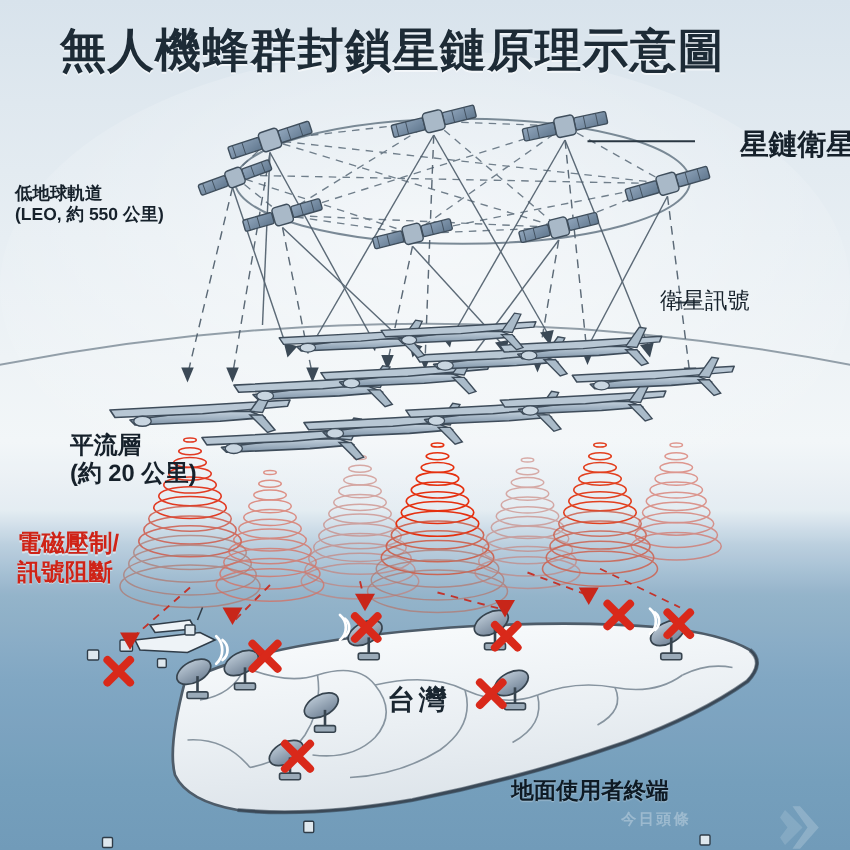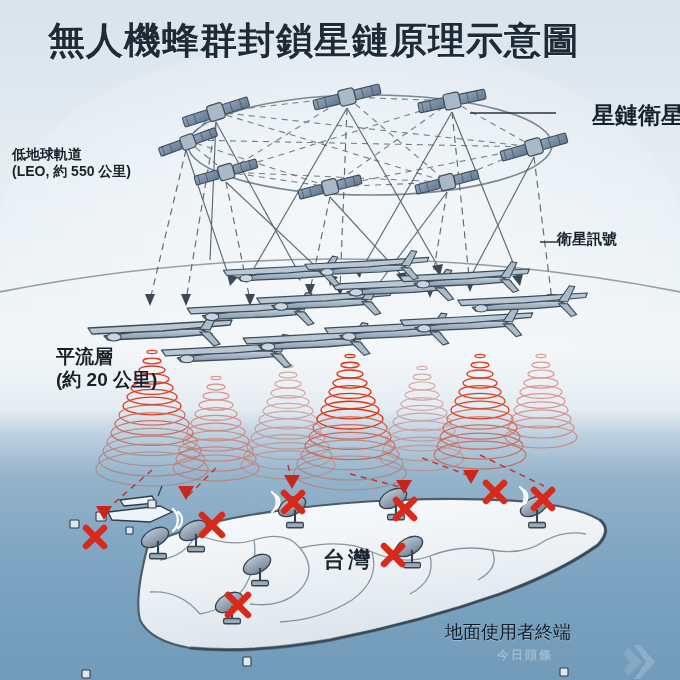--- a/index.html
+++ b/index.html
@@ -28,25 +28,25 @@
     left:0;top:18px;width:628px;text-align:center;
     font-size:37px;font-weight:bold;color:#1d2b36;
     letter-spacing:1px;
     text-shadow:0 1px 0 rgba(255,255,255,.55);
   }
   #lbl-leo{left:12px;top:146px;font-size:14px;font-weight:bold;color:#16212b;}
   #lbl-strat{left:12px;top:345px;font-size:19px;font-weight:bold;color:#16212b;margin-left:44px;}
   #lbl-jam{left:14px;top:424px;font-size:19px;font-weight:bold;color:#cf2317;
            text-shadow:0 1px 0 rgba(255,255,255,.5);}
   #lbl-sat{left:592px;top:101px;font-size:23px;font-weight:bold;color:#16212b;}
-  #lbl-sig{left:557px;top:230px;font-size:15px;font-weight:bold;color:#16212b;}
+  #lbl-sig{left:528px;top:230px;font-size:18px;font-weight:normal;color:#16212b;}
   #lbl-taiwan{left:310px;top:547px;font-size:22px;font-weight:bold;color:#1a2630;
-              letter-spacing:3px;margin-left:13px;}
-  #lbl-ground{left:409px;top:622px;font-size:18px;font-weight:normal;color:#0e1a24;
-              text-shadow:0 1px 1px rgba(255,255,255,.35);margin-left:36px;}
+              letter-spacing:3px;}
+  #lbl-ground{left:409px;top:622px;font-size:18px;font-weight:bold;color:#0e1a24;
+              text-shadow:0 1px 1px rgba(255,255,255,.35);}
   #watermark{left:497px;top:648px;font-size:12px;color:rgba(255,255,255,.30);
              letter-spacing:2px;font-weight:bold;text-align:right;}
 </style>
 </head>
 <body>
 
 <div id="stage">
 
   <svg id="svgroot" viewBox="0 0 680 680">
     <defs>
@@ -593,19 +593,21 @@
       <path d="M628 648 L642 662 L628 676 L624 670 L630 662 L624 654 Z" fill="#ffffff" opacity=".35"></path>
     </g>
   </svg>
 
   <div class="lbl" id="title">無人機蜂群封鎖星鏈原理示意圖</div>
 
   <div class="lbl" id="lbl-leo">低地球軌道
 (LEO, 約 550 公里)</div>
   <div class="lbl" id="lbl-strat">平流層
 (約 20 公里)</div>
+  <div class="lbl" id="lbl-jam">電磁壓制/
+訊號阻斷</div>
   <div class="lbl" id="lbl-sat">星鏈衛星</div>
   <div class="lbl" id="lbl-sig">衛星訊號</div>
   <div class="lbl" id="lbl-taiwan">台灣</div>
   <div class="lbl" id="lbl-ground">地面使用者終端</div>
   <div class="lbl" id="watermark">今日頭條</div>
 
 </div>
 
 </body></html>

